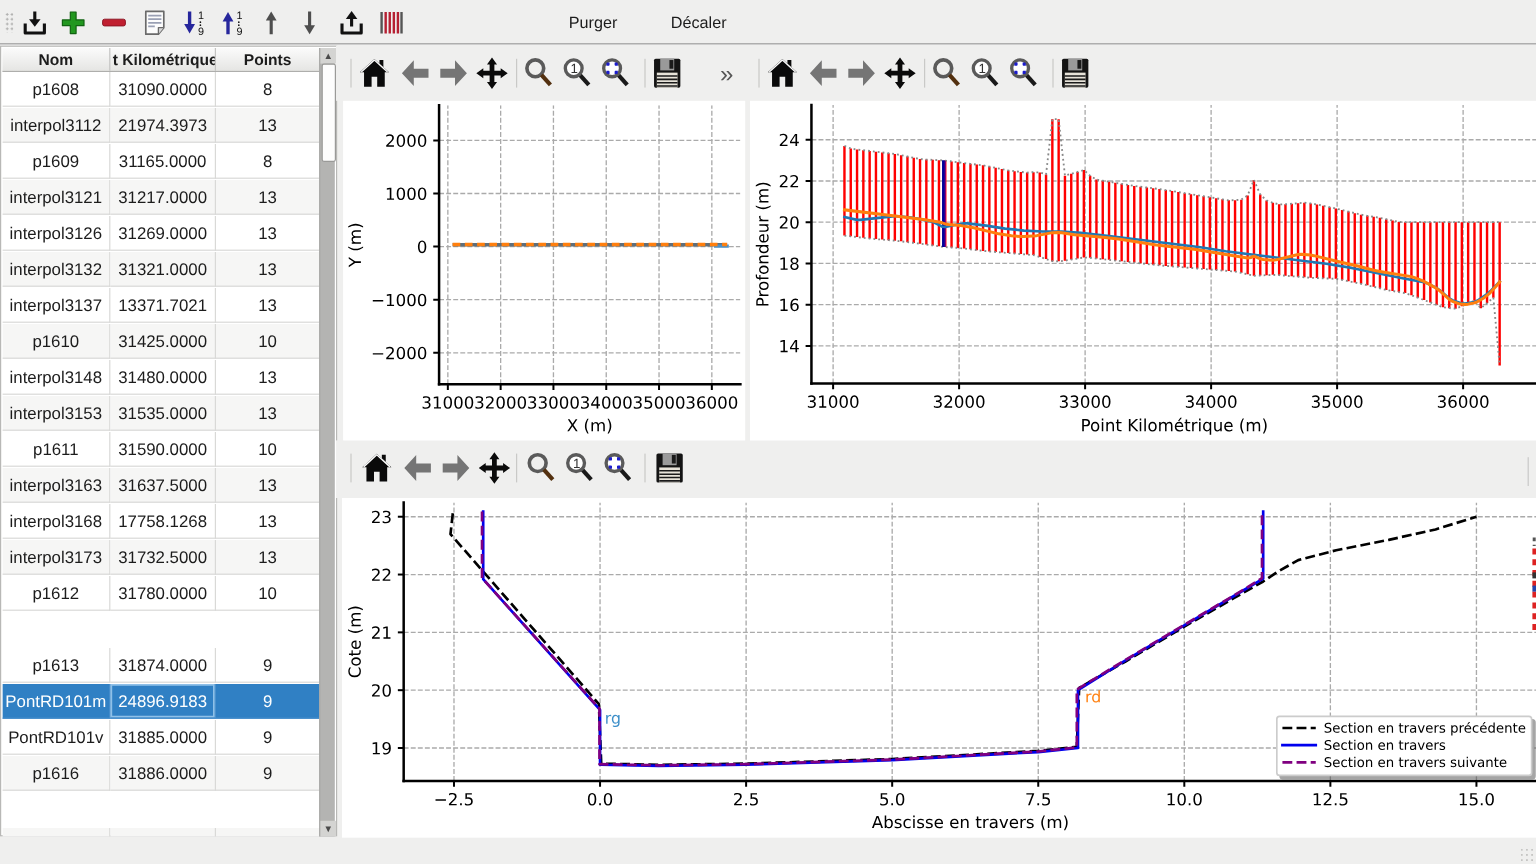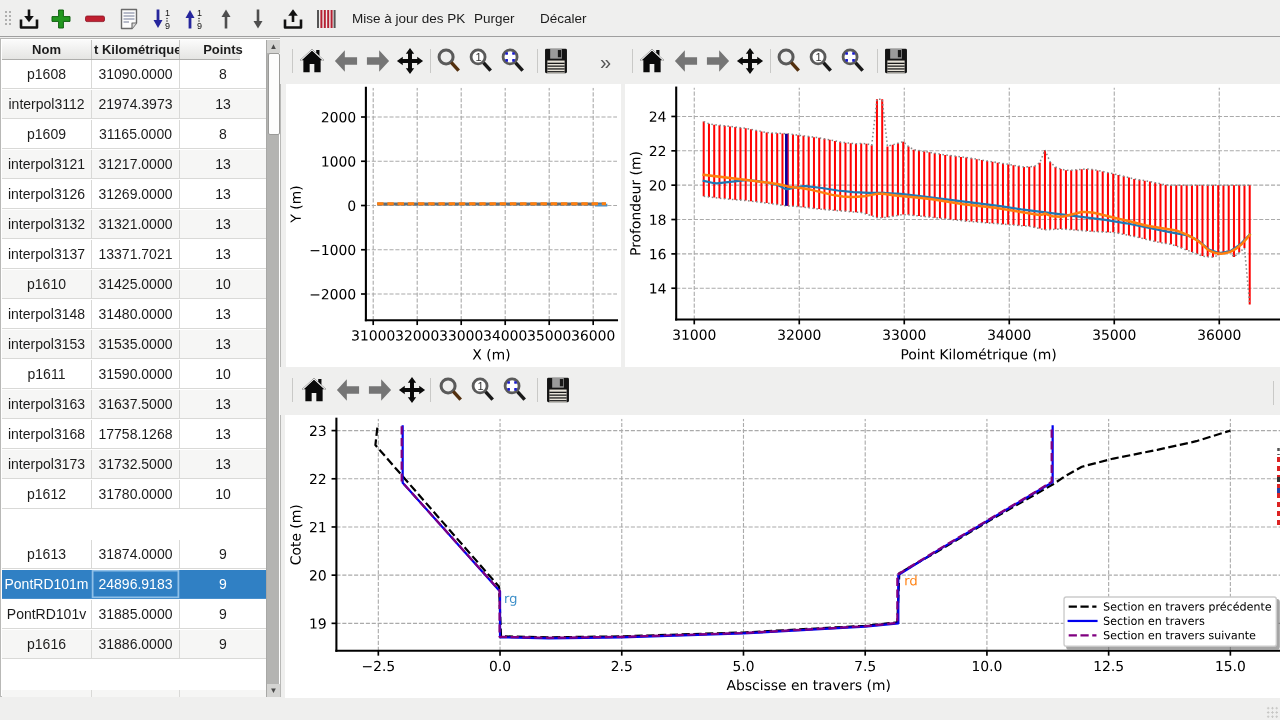--- a/index.html
+++ b/index.html
@@ -7,21 +7,21 @@
 #app { position:relative; width:1280px; height:720px; }
 
 #tbar { left:0; top:0; width:1280px; height:37px; background:#efefee; border-bottom:1px solid #9f9f9f; }
 #tbar .grip { left:4px; top:10px; width:7px; height:17px;
   background-image:radial-gradient(circle, #b0b0af 1px, transparent 1.1px);
   background-size:4px 4px; }
 .ticon { position:absolute; top:7px; width:24px; height:24px; }
 .ttxt { position:absolute; top:0; height:37px; line-height:37px; font-size:13.5px; color:#1c1c1c; }
 
 #tablewrap { left:0; top:38px; width:281px; height:659px; background:#fff; border:1px solid #b8b8b6; }
-#thead { position:absolute; left:1px; top:1px; width:238px; height:20px;
+#thead { position:absolute; left:1px; top:1px; width:265px; height:20px;
   background:linear-gradient(#fbfbfb,#e5e5e3); border-bottom:1px solid #aeaeac; }
 #thead div { position:absolute; top:0; height:19px; line-height:19px; font-weight:bold;
   font-size:13px; color:#1c1c1c; text-align:center; border-right:1px solid #c4c4c2; overflow:hidden; white-space:nowrap; }
 #tbody { position:absolute; left:1px; top:21px; width:265px; height:637px; overflow:hidden; }
 .row { position:absolute; left:0; width:265px; height:30px; }
 .row div { position:absolute; top:0; height:29px; line-height:29px; font-size:14px; color:#1c1c1c;
   text-align:center; border-right:1px solid #d9d9d7; border-bottom:1px solid #d9d9d7; overflow:hidden; white-space:nowrap;}
 .row.alt div { background:#f6f6f5; }
 .row.sel div { background:#3080c4; color:#fff; border-right-color:#4a90cc; border-bottom-color:#4a90cc;}
 .row.sel .c2 { box-shadow: inset 0 0 0 1.5px #8fc0e8; }
@@ -96,23 +96,22 @@
  <div class="ticon" style="left:314px"><svg width="24" height="24" viewBox="0 0 24 24" xmlns="http://www.w3.org/2000/svg">
           <g stroke-width="2">
             <path d="M4 3 V21" stroke="#555"></path>
             <path d="M7.4 3 V21" stroke="#b52032"></path>
             <path d="M10.8 3 V21" stroke="#b52032"></path>
             <path d="M14.2 3 V21" stroke="#b52032"></path>
             <path d="M17.6 3 V21" stroke="#b52032"></path>
             <path d="M20.6 3 V21" stroke="#555"></path>
           </g>
         </svg></div>
- <div class="ttxt" style="left:352px">Mise à jour des PK</div>
  <div class="ttxt" style="left:474px">Purger</div>
- <div class="ttxt" style="left:540px">Décaler</div>
+ <div class="ttxt" style="left:559px">Décaler</div>
 </div>
 
 <div id="tablewrap" class="abs">
  <div id="thead">
    <div style="left:0;width:90px">Nom</div>
    <div style="left:90px;width:88px;text-align:left;padding-left:2px">t Kilométrique</div>
    <div style="left:178px;width:87px">Points</div>
  </div>
  <div id="tbody">
         <div class="row" style="top:0px">

